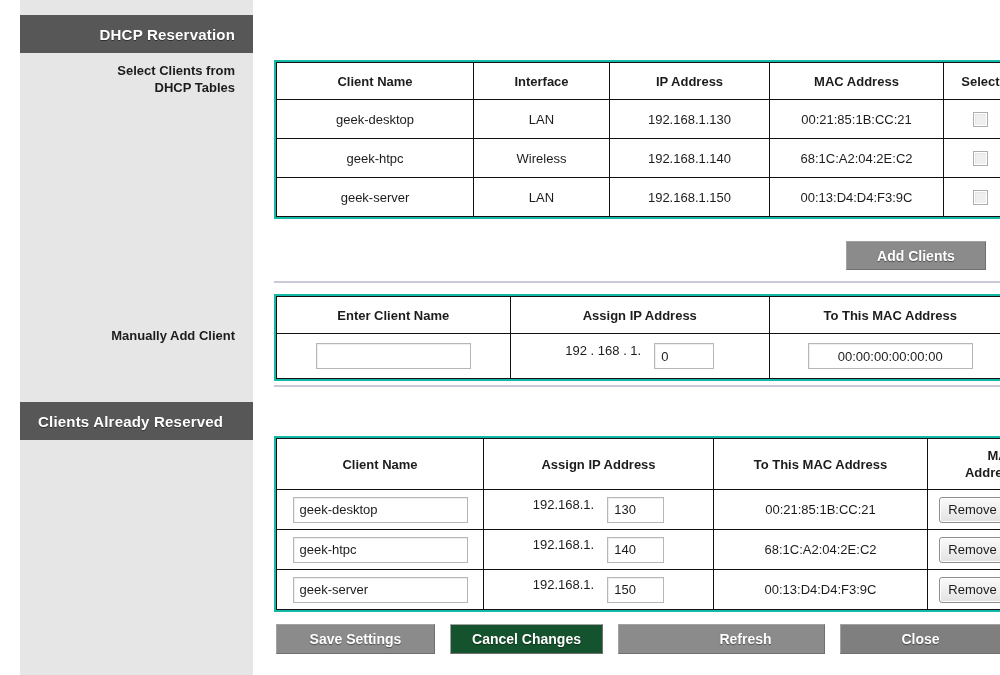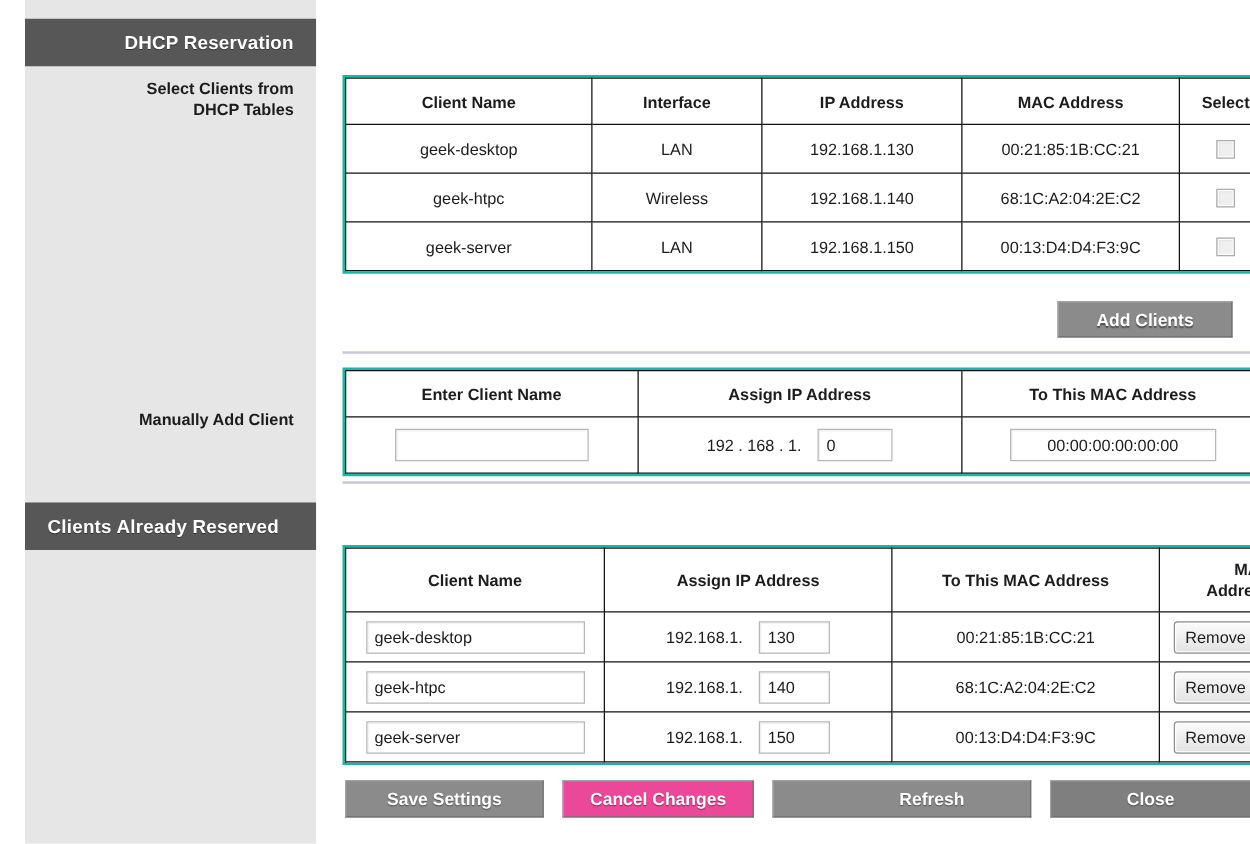--- a/index.html
+++ b/index.html
@@ -160,21 +160,20 @@
     font-size: 13px;
     color: #1c1c1c;
     height: 26px;
     box-sizing: border-box;
     padding: 0 6px;
     outline: none;
     box-shadow: inset 1px 1px 1px rgba(0,0,0,.07);
   }
   .ipline {
     display: flex;
-    align-items: center;
     justify-content: center;
     gap: 13px;
     font-size: 13px;
     color: #1c1c1c;
   }
   .btn-light {
     background: linear-gradient(#fbfbfb, #e2e2e2);
     border: 1px solid #8e8e8e;
     border-radius: 3px;
     font-family: "Liberation Sans", sans-serif;
@@ -210,21 +209,21 @@
     text-shadow: 0 1px 1px rgba(0,0,0,.45);
     display: flex;
     align-items: center;
     justify-content: center;
     border-top: 1px solid #a2a2a2;
     border-left: 1px solid #a2a2a2;
     border-right: 1px solid #6f6f6f;
     border-bottom: 1px solid #6f6f6f;
   }
   #btn-save   { width: 157px; background: #8b8b8b; }
-  #btn-cancel { width: 151px; background: #ec4899; }
+  #btn-cancel { width: 151px; background: #14532d; }
   #btn-refresh{ width: 157px; background: #8b8b8b; padding-left: 48px; }
   #btn-close  { width: 159px; background: #7f7f7f; }
 </style>
 </head>
 <body>
 
 <div id="root">
 
   <div id="sidebar">
     <div class="bar-title" id="bar-dhcp">

